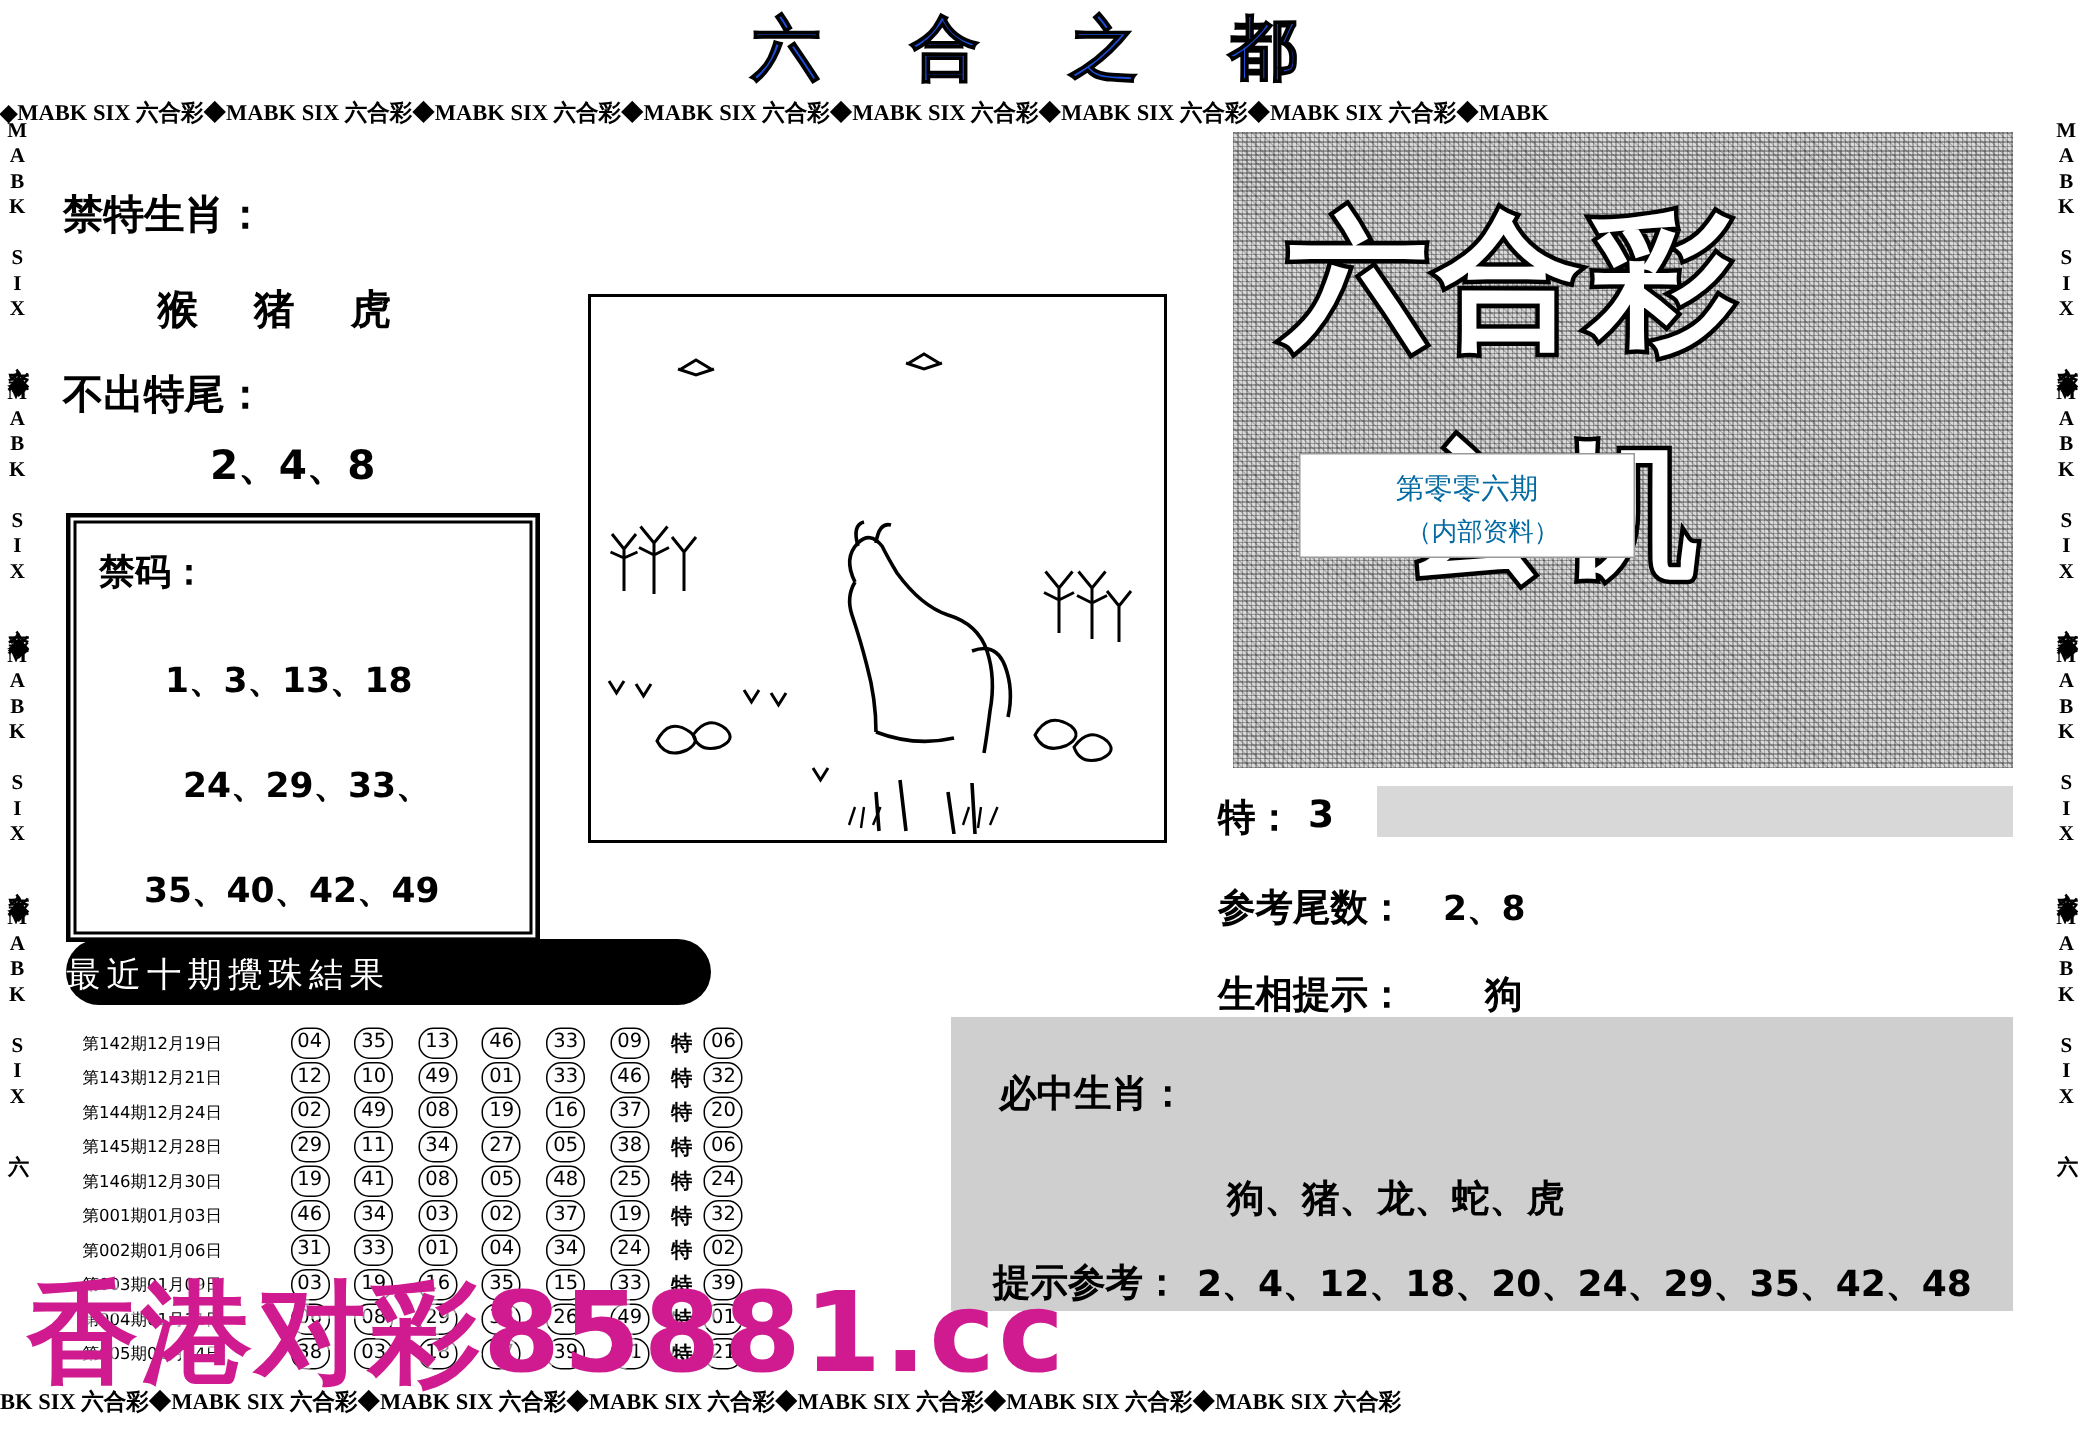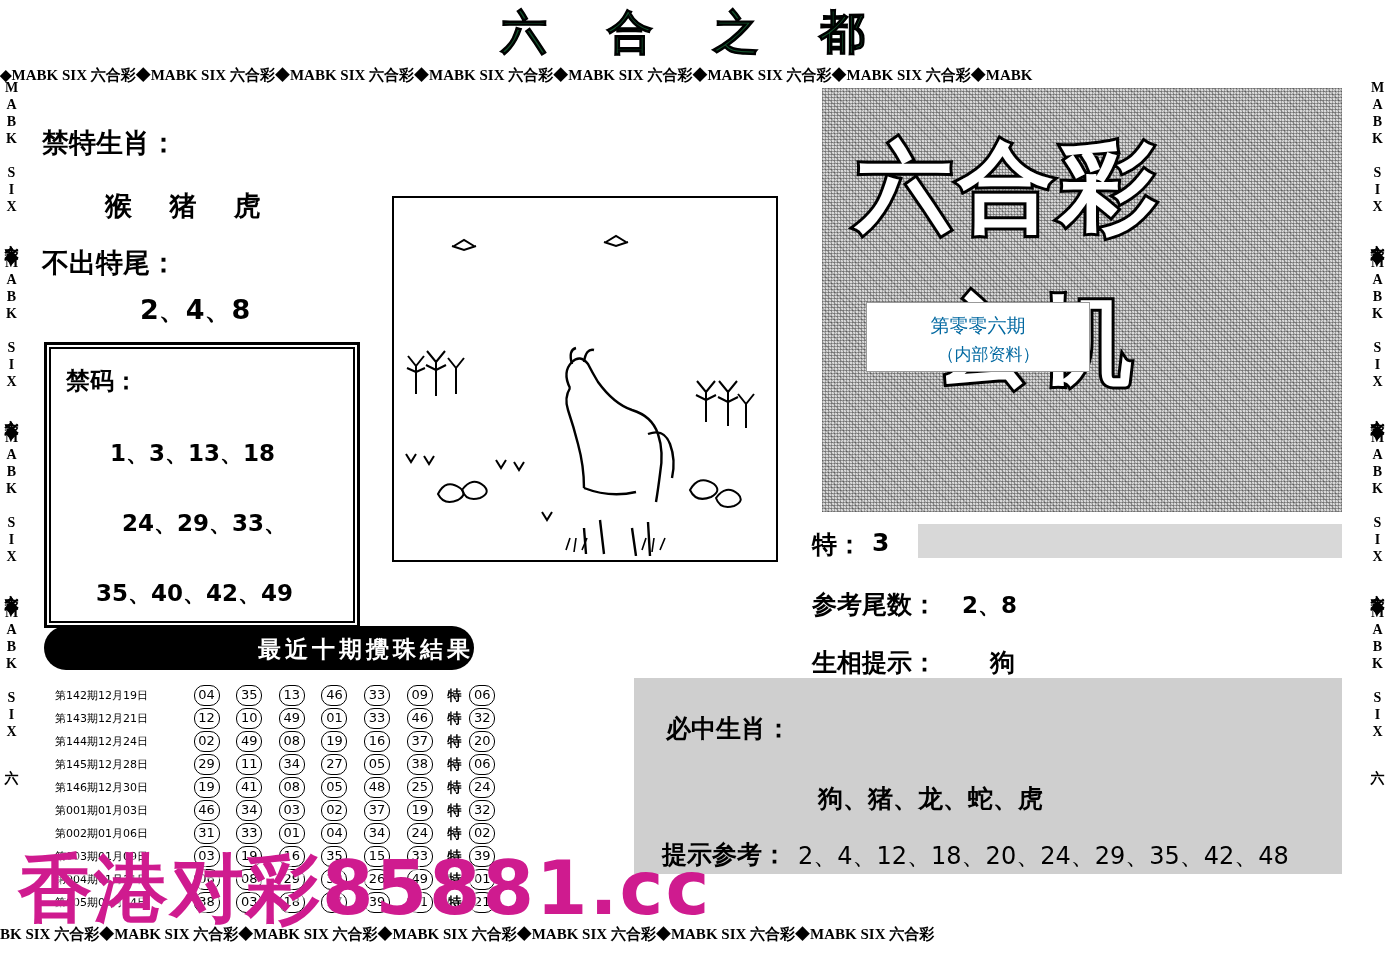--- a/index.html
+++ b/index.html
@@ -43,21 +43,21 @@
   }
 
   
   .masthead{
     position:absolute;left:0;top:2px;width:1388px;height:62px;
     text-align:center;
     font-family:"DejaVu Sans",sans-serif;
     font-weight:bold;
     font-size:46px;
     letter-spacing:22px;
-    color:#14532d;
+    color:#1d4ed8;
     -webkit-text-stroke:1px #000;
   }
 
   
   .lbl{
     position:absolute;
     font-family:"DejaVu Sans",sans-serif;
     color:#000;
     text-align:right;
   }
@@ -76,22 +76,22 @@
   #ban-row-1{left:110px;top:438px;font-size:23px;font-weight:bold;}
   #ban-row-2{left:122px;top:508px;font-size:23px;font-weight:bold;}
   #ban-row-3{left:96px;top:578px;font-size:23px;font-weight:bold;}
 
   
   .results-banner{
     position:absolute;left:44px;top:626px;width:430px;height:44px;
     background:#000;border-radius:22px;
   }
   .results-banner span{
-    position:absolute;left:0;top:8px;width:430px;text-align:right;
-    color:#fff;font-size:23px;font-weight:bold;
+    position:absolute;left:0;top:8px;width:430px;text-align:left;
+    color:#fff;font-size:23px;font-weight:normal;
     font-family:"DejaVu Sans",sans-serif;
     letter-spacing:4px;
   }
 
   
   .results-table{
     position:absolute;left:55px;top:684px;width:455px;
     border-collapse:collapse;
   }
   .results-table td{
@@ -161,21 +161,21 @@
   #sheng-value{left:990px;top:646px;font-size:25px;font-weight:bold;}
 
   
   .grey-panel{
     position:absolute;left:634px;top:678px;width:708px;height:196px;
     background:#cfcfcf;
   }
   #bz-title{left:666px;top:712px;font-size:25px;font-weight:bold;}
   #bz-zodiacs{left:818px;top:782px;font-size:25px;font-weight:bold;}
   #tips-label{left:662px;top:838px;font-size:25px;font-weight:bold;}
-  #tips-values{left:798px;top:840px;font-size:24px;font-weight:normal;}
+  #tips-values{left:798px;top:840px;font-size:24px;font-weight:bold;}
 
   
   .watermark{
     position:absolute;left:18px;top:840px;width:900px;height:90px;
     font-family:"DejaVu Sans",sans-serif;
     font-weight:bold;font-size:74px;
     color:#cf1b8f;
     letter-spacing:2px;
     white-space:nowrap;
     text-shadow:2px 2px 0 rgba(255,255,255,.55);

